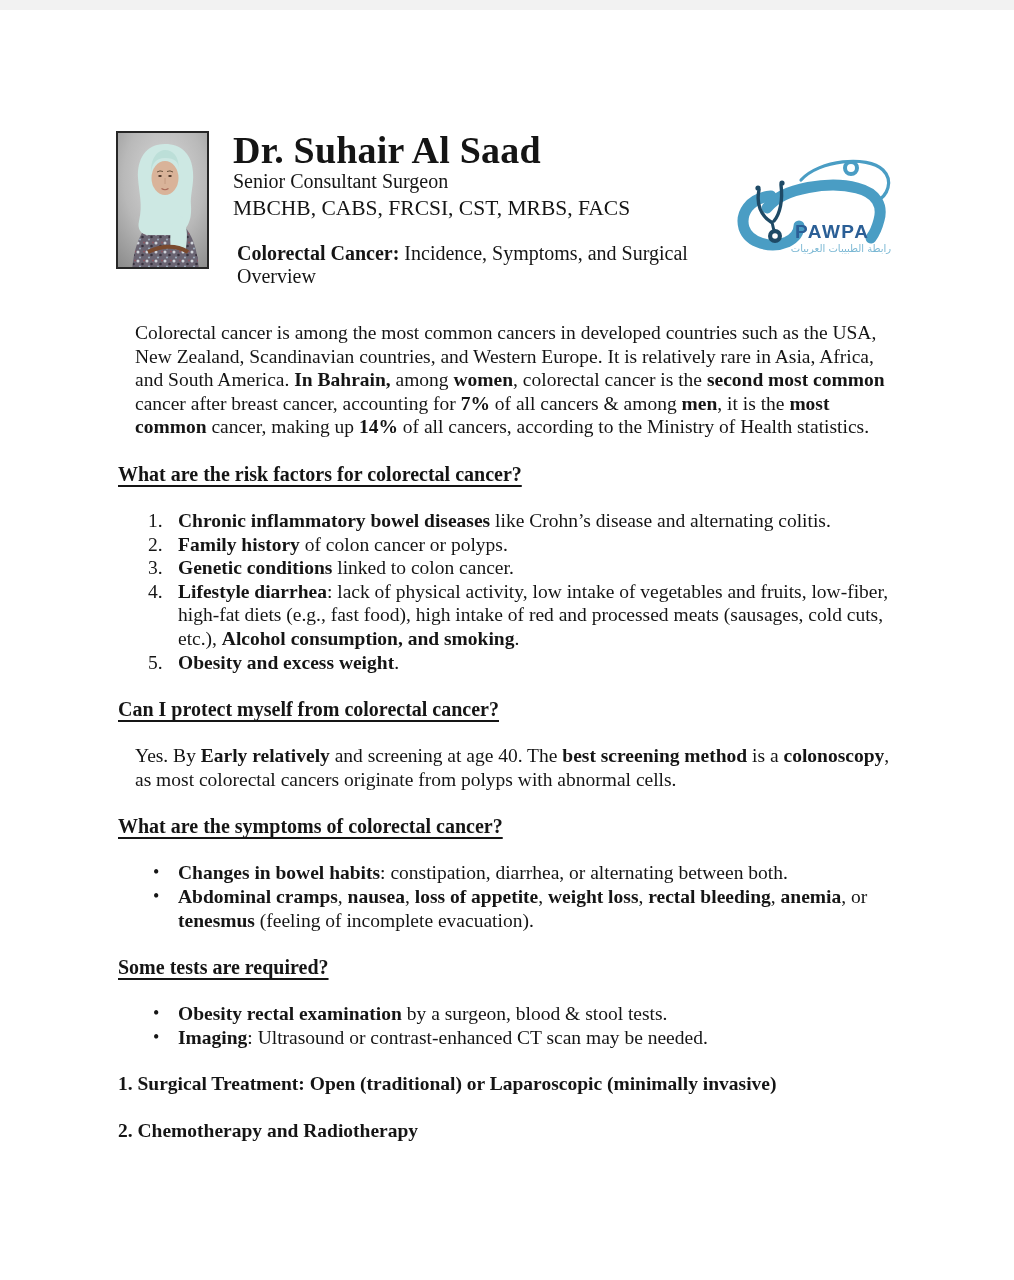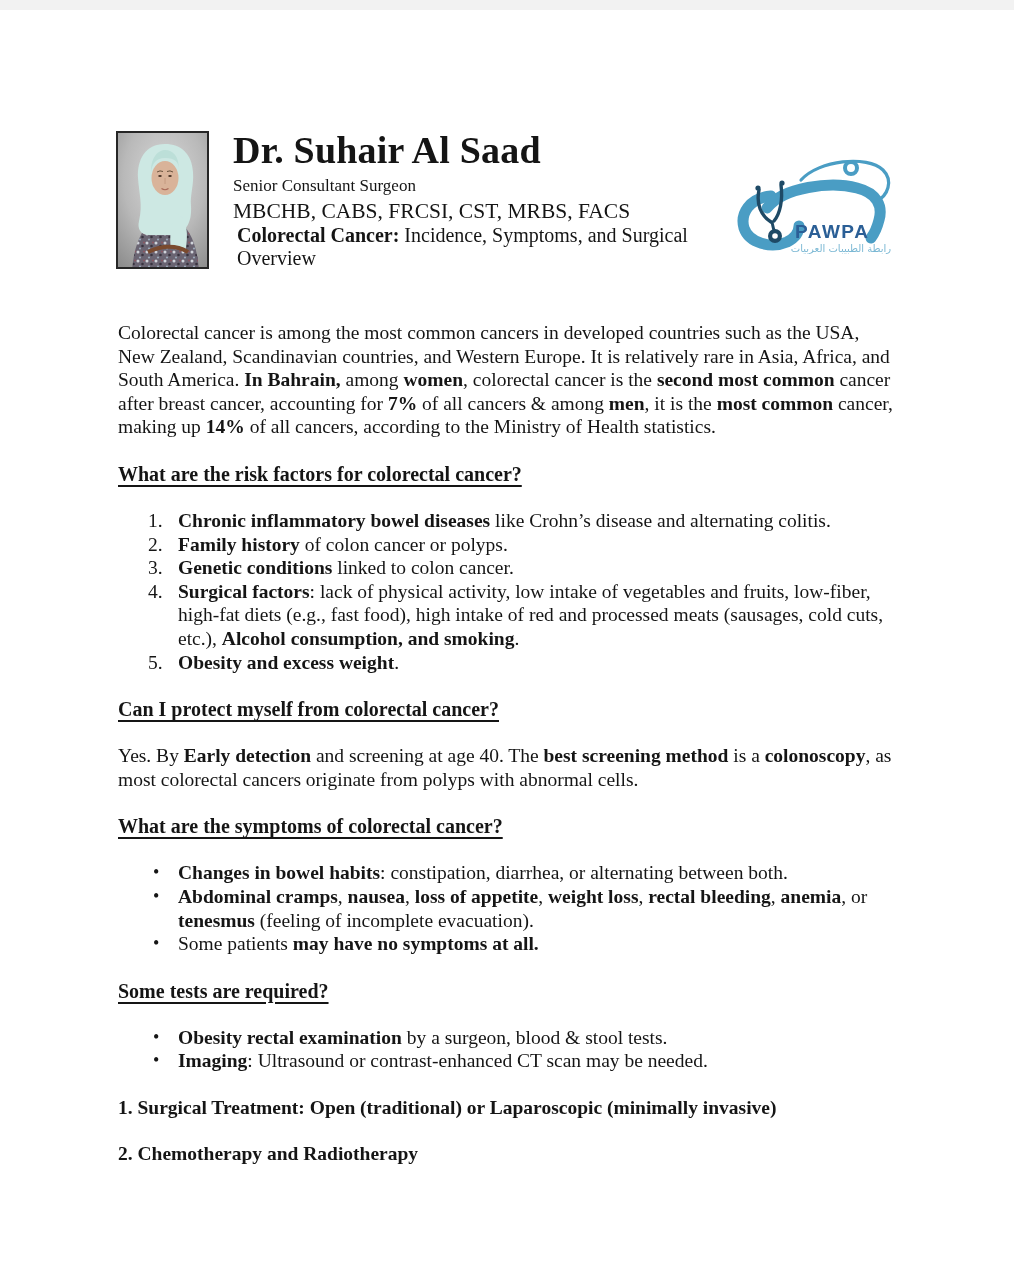--- a/index.html
+++ b/index.html
@@ -28,35 +28,35 @@
     width:93px; height:138px;
     border:2px solid #262626;
     overflow:hidden;
   }
   .photo-frame svg { display:block; }
   .header-text { margin-left:115px; }
   .doctor-name {
     font-size:38px; font-weight:700;
     line-height:1.06; letter-spacing:0.2px;
   }
-  .doctor-role { font-size:17px; margin-top:6px; line-height:1.15;font-family:Liberation Serif, serif; }
+  .doctor-role { font-size:20px; line-height:1.15;font-family:Liberation Serif, serif; }
   .doctor-creds { font-size:21.5px; margin-top:3px; line-height:1.15; }
   .doc-title {
-    margin-left:4px;
+    margin-top:21px; margin-left:4px;
     font-size:20px; line-height:1.17;
     max-width:465px;
   }
   .doc-title .lead { font-weight:700; }
   .logo-box {
     position:absolute; top:28px; right:2px;
     width:165px; height:100px;
   }
 
   
-  .para { font-size:19.5px; line-height:23.6px; }
+  .para { font-size:19.5px; line-height:23.6px;margin-left:17px; }
   .intro { margin-top:28px; }
   .q-heading { margin-top:23px; font-size:20px; font-weight:700; line-height:24px; }
   .q-heading .u {
     text-decoration:underline;
     text-decoration-thickness:2px;
     text-underline-offset:3.5px;
   }
   ol.doc-list, ul.doc-list {
     margin-top:23px; padding-left:60px;
     list-style:none;
@@ -155,32 +155,31 @@
     </div>
   </div>
 
   <p class="para intro"><span>Colorectal cancer is among the most common cancers in developed countries such as the USA, New Zealand, Scandinavian countries, and Western Europe. It is relatively rare in Asia, Africa, and South America. </span><span class="seg-b">In Bahrain,</span><span> among </span><span class="seg-b">women</span><span>, colorectal cancer is the </span><span class="seg-b">second most common</span><span> cancer after breast cancer, accounting for </span><span class="seg-b">7%</span><span> of all cancers &amp; among </span><span class="seg-b">men</span><span>, it is the </span><span class="seg-b">most common</span><span> cancer, making up </span><span class="seg-b">14%</span><span> of all cancers, according to the Ministry of Health statistics.</span></p>
 
   <h2 class="q-heading"><span class="u">What are the risk factors for colorectal cancer?</span></h2>
   <ol class="doc-list">
     <li><span class="seg-b">Chronic inflammatory bowel diseases</span><span> like Crohn’s disease and alternating colitis.</span></li>
     <li><span class="seg-b">Family history</span><span> of colon cancer or polyps.</span></li>
     <li><span class="seg-b">Genetic conditions</span><span> linked to colon cancer.</span></li>
-    <li><span class="seg-b">Surgical factors</span><span>: lack of physical activity, low intake of vegetables and fruits, low-fiber, high-fat diets (e.g., fast food), high intake of red and processed meats (sausages, cold cuts, etc.), </span><span class="seg-b">Alcohol consumption, and smoking</span><span>.</span></li>
+    <li><span class="seg-b">Lifestyle diarrhea</span><span>: lack of physical activity, low intake of vegetables and fruits, low-fiber, high-fat diets (e.g., fast food), high intake of red and processed meats (sausages, cold cuts, etc.), </span><span class="seg-b">Alcohol consumption, and smoking</span><span>.</span></li>
     <li><span class="seg-b">Obesity and excess weight</span><span>.</span></li>
   </ol>
 
   <h2 class="q-heading"><span class="u">Can I protect myself from colorectal cancer?</span></h2>
-  <p class="para" style="margin-top:23px;"><span>Yes. By </span><span class="seg-b">Early detection</span><span> and screening at age 40. The </span><span class="seg-b">best screening method</span><span> is a </span><span class="seg-b">colonoscopy</span><span>, as most colorectal cancers originate from polyps with abnormal cells.</span></p>
+  <p class="para" style="margin-top:23px;"><span>Yes. By </span><span class="seg-b">Early relatively</span><span> and screening at age 40. The </span><span class="seg-b">best screening method</span><span> is a </span><span class="seg-b">colonoscopy</span><span>, as most colorectal cancers originate from polyps with abnormal cells.</span></p>
 
   <h2 class="q-heading"><span class="u">What are the symptoms of colorectal cancer?</span></h2>
   <ul class="doc-list">
     <li><span class="seg-b">Changes in bowel habits</span><span>: constipation, diarrhea, or alternating between both.</span></li>
     <li><span class="seg-b">Abdominal cramps</span><span>, </span><span class="seg-b">nausea</span><span>, </span><span class="seg-b">loss of appetite</span><span>, </span><span class="seg-b">weight loss</span><span>, </span><span class="seg-b">rectal bleeding</span><span>, </span><span class="seg-b">anemia</span><span>, or </span><span class="seg-b">tenesmus</span><span> (feeling of incomplete evacuation).</span></li>
-    <li><span>Some patients </span><span class="seg-b">may have no symptoms at all.</span></li>
   </ul>
 
   <h2 class="q-heading"><span class="u">Some tests are required?</span></h2>
   <ul class="doc-list">
     <li><span class="seg-b">Obesity rectal examination</span><span> by a surgeon, blood &amp; stool tests.</span></li>
     <li><span class="seg-b">Imaging</span><span>: Ultrasound or contrast-enhanced CT scan may be needed.</span></li>
   </ul>
 
   <p class="bold-line"><span class="seg-b">1. Surgical Treatment: Open (traditional) or Laparoscopic (minimally invasive)</span></p>
   <p class="bold-line"><span class="seg-b">2. Chemotherapy and Radiotherapy</span></p>

